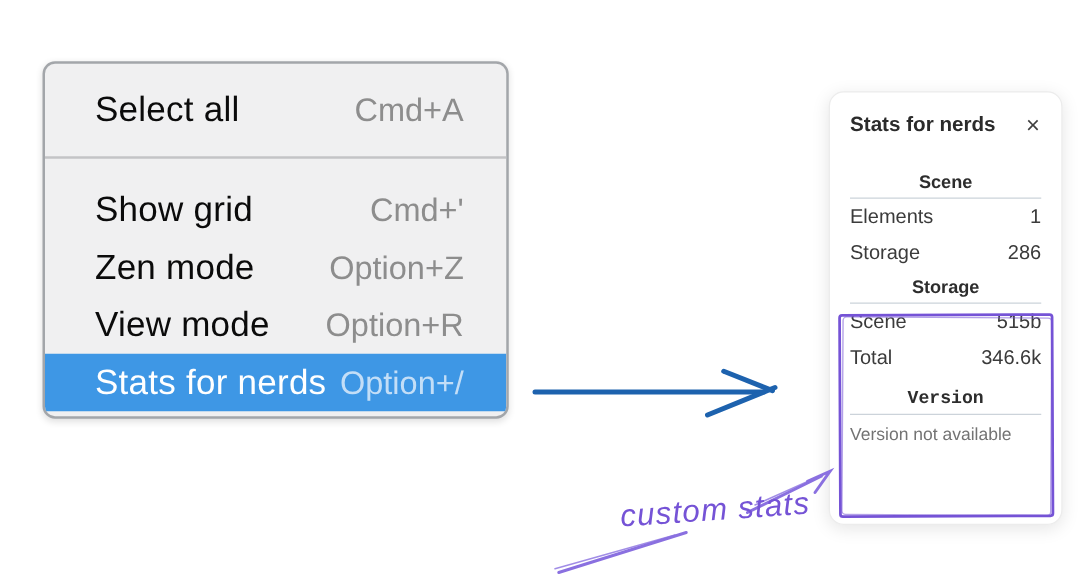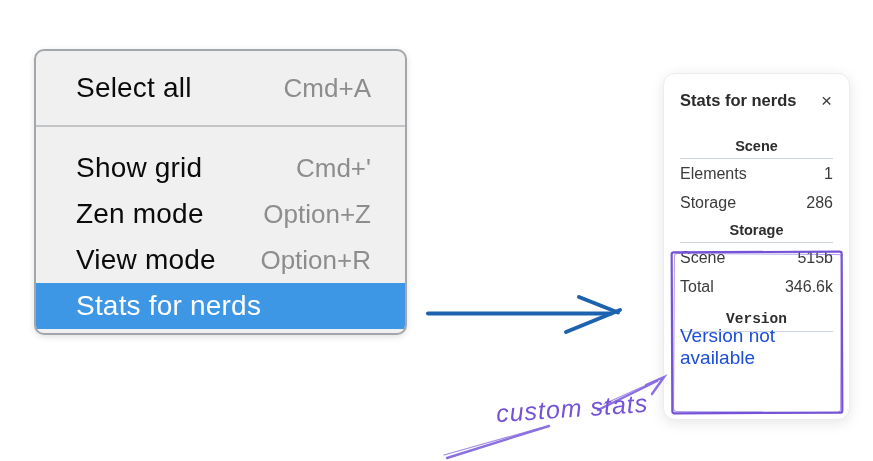--- a/index.html
+++ b/index.html
@@ -66,21 +66,21 @@
     height: 20px; line-height: 20px;
   }
   .sp-heading.scene   { margin-top: 26px; }
   .sp-heading.storage { margin-top: 3px; }
   .sp-heading.version { margin-top: 8px; font-family: Liberation Mono, monospace; }
   .sp-rule { border: none; border-top: 1px solid var(--heading-rule, #ccd3da); margin-top: 2px; }
   .sp-row {
     height: 29px; display: flex; align-items: center; justify-content: space-between;
     font-size: 16px; color: #3b3b3b;
   }
-  .sp-note { height: 29px; display: flex; align-items: center; font-size: 19px; color: #1d4ed8; }
+  .sp-note { height: 29px; display: flex; align-items: center; font-size: 14px; color: #737373; }
 
   
   .overlay {
     position: absolute; inset: 0; width: 873px; height: 461px;
     pointer-events: none;
   }
   .flow-arrow { stroke: var(--arrow-blue, #1d62ae); stroke-width: 4; fill: none; stroke-linecap: round; }
   .annot-rect { stroke: var(--annotation-purple, #7553d6); stroke-width: 2.2; fill: none; }
   .annot-rect2 { stroke: var(--annotation-purple, #7553d6); stroke-width: 1.1; fill: none; opacity: 0.55; }
   .annot-stroke { stroke: var(--annotation-light-purple, #8a70e0); stroke-width: 2.4; fill: none; stroke-linecap: round; }
@@ -116,20 +116,21 @@
       <div class="menu-item">
         <span class="mi-label">Zen mode</span>
         <span class="mi-shortcut">Option+Z</span>
       </div>
       <div class="menu-item">
         <span class="mi-label">View mode</span>
         <span class="mi-shortcut">Option+R</span>
       </div>
       <div class="menu-item highlighted">
         <span class="mi-label">Stats for nerds</span>
+        <span class="mi-shortcut">Option+/</span>
       </div>
     </div>
   </div>
 
   <div class="stats-panel">
     <div class="sp-header">
       <span class="sp-title">Stats for nerds</span>
       <span class="sp-close">×</span>
     </div>
 

